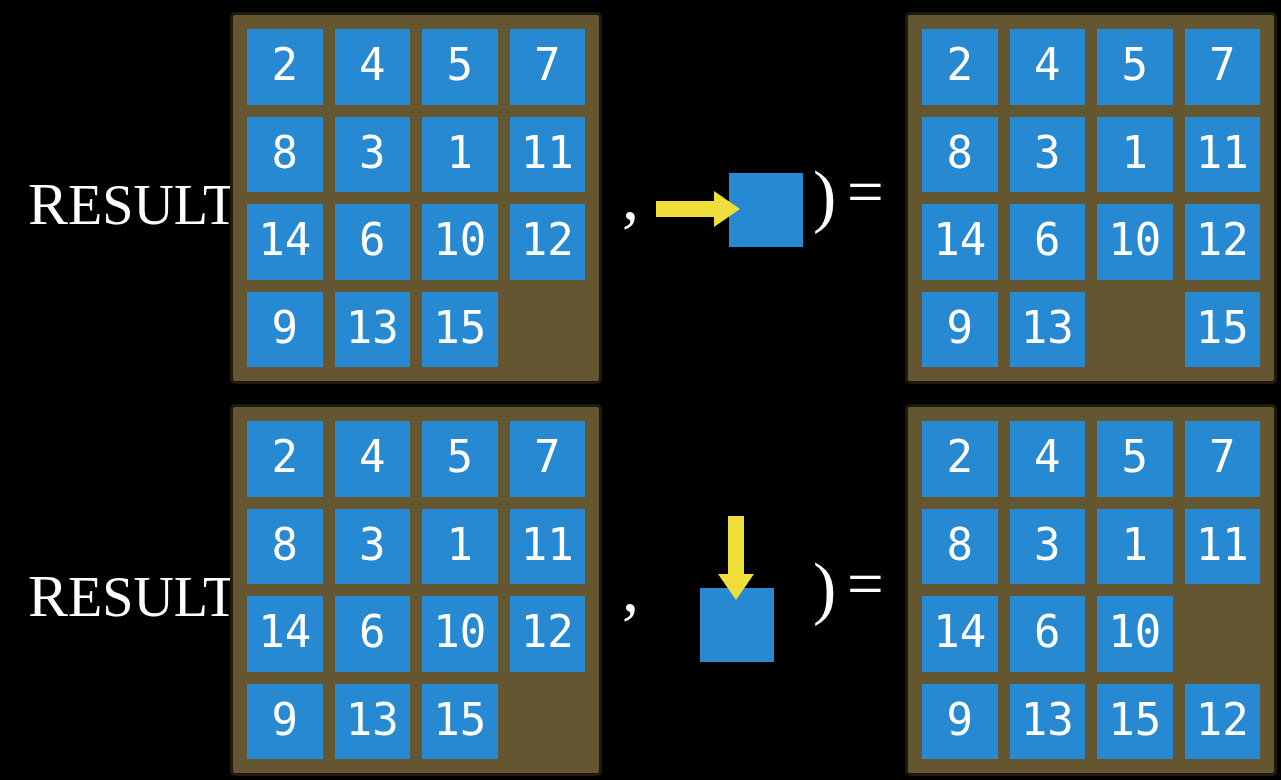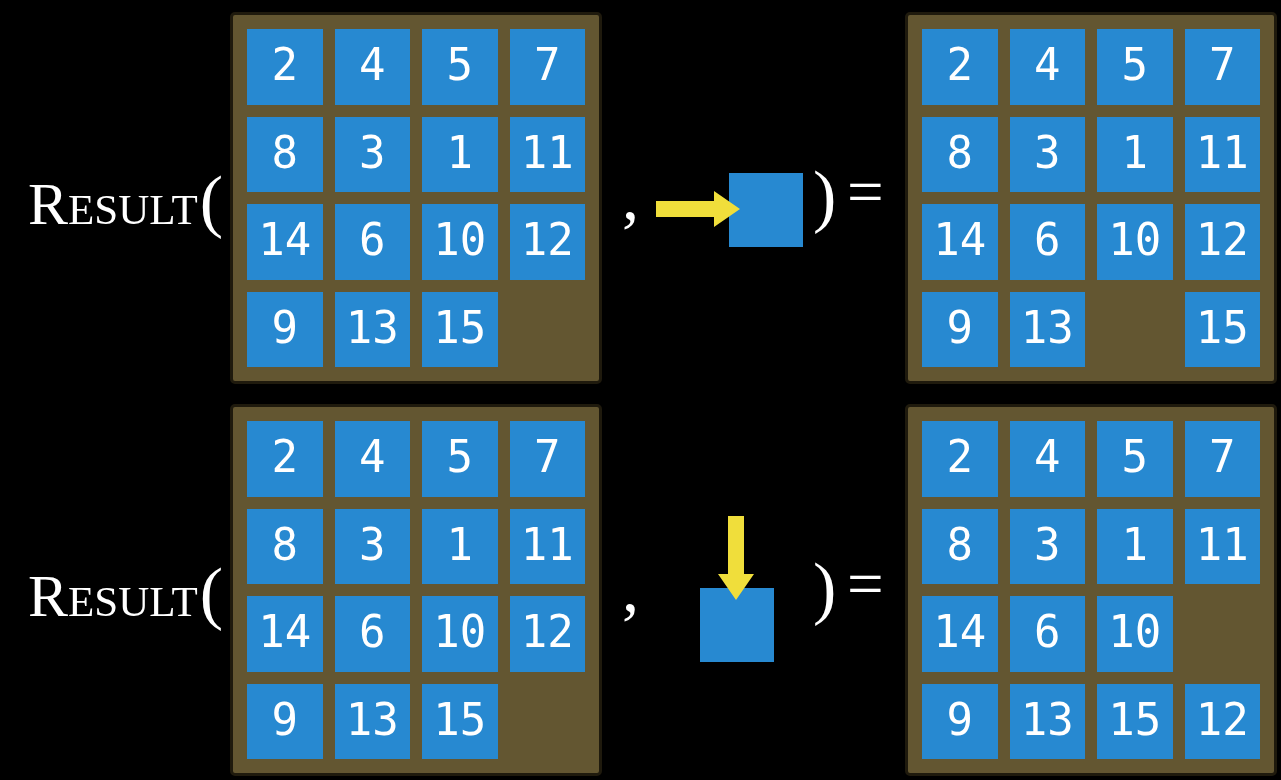--- a/index.html
+++ b/index.html
@@ -24,21 +24,21 @@
 
   
   .pos-r1-in{left:230px;top:12px;}
   .pos-r1-out{left:905px;top:12px;}
   .pos-r2-in{left:230px;top:404px;}
   .pos-r2-out{left:905px;top:404px;}
 
   
   .result-label{position:absolute;display:flex;align-items:baseline;white-space:nowrap;}
   .r-big{font-size:60px;line-height:1;}
-  .r-small{font-size:43px;line-height:1;}
+  .r-small{font-size:56px;line-height:1;}
   .lbl-paren{font-size:70px;line-height:1;margin-left:2px;font-weight:normal;}
   .pos-lbl-1{left:28px;top:166px;}
   .pos-lbl-2{left:28px;top:558px;}
 
   
   .comma{position:absolute;font-size:68px;line-height:1;}
   .close-paren{position:absolute;font-size:70px;line-height:1;}
   .equals{position:absolute;font-size:65px;line-height:1;}
   .pos-comma-1{left:622px;top:162px;}
   .pos-comma-2{left:622px;top:554px;}

